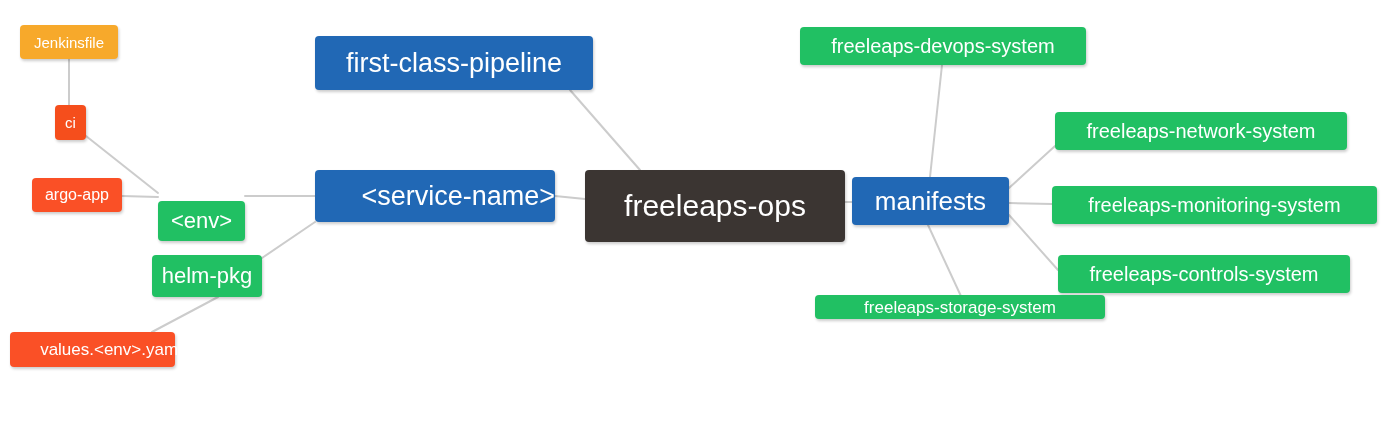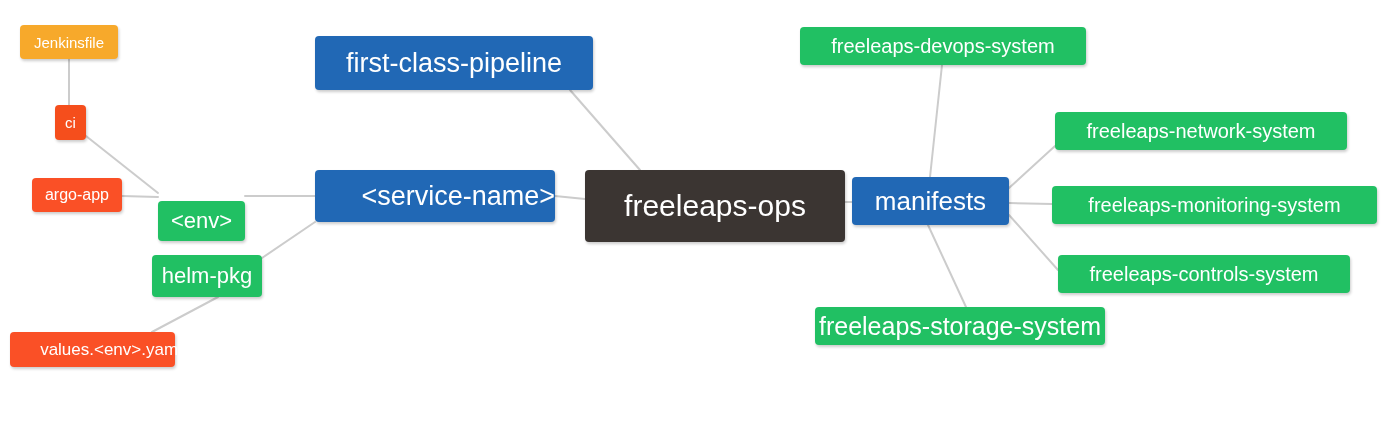--- a/index.html
+++ b/index.html
@@ -38,21 +38,21 @@
   .n-helm{left:152px; top:255px; width:110px; height:42px; font-size:22px; background:#21c063;}
   .n-env{left:158px; top:177px; width:87px; height:40px; font-size:22px; background:#21c063;margin-top:24px;}
   .n-service{left:315px; top:170px; width:240px; height:52px; font-size:27px; background:#2168b5;justify-content:flex-end;}
   .n-pipeline{left:315px; top:36px; width:278px; height:54px; font-size:27px; background:#2168b5;}
   .n-center{left:585px; top:170px; width:260px; height:72px; font-size:30px; background:#3b3532;}
   .n-manifests{left:852px; top:177px; width:157px; height:48px; font-size:26px; background:#2168b5;}
   .n-devops{left:800px;  top:27px;  width:286px; height:38px; font-size:20px; background:#21c063;}
   .n-network{left:1055px; top:112px; width:292px; height:38px; font-size:20px; background:#21c063;}
   .n-monitoring{left:1052px; top:186px; width:325px; height:38px; font-size:20px; background:#21c063;}
   .n-controls{left:1058px; top:255px; width:292px; height:38px; font-size:20px; background:#21c063;}
-  .n-storage{left:815px;  top:307px; width:290px; height:38px; font-size:25px; background:#21c063;}
+  .n-storage{left:815px;  top:295px; width:290px; height:24px; font-size:17px; background:#21c063;}
 </style>
 </head>
 <body>
 
 <div id="canvas">
 
   <svg id="edges" viewBox="0 0 1390 421" xmlns="http://www.w3.org/2000/svg">
     <g stroke="#cccccc" stroke-width="2" fill="none" stroke-linecap="round">
 
       <path d="M69,59 L69,105"></path>

